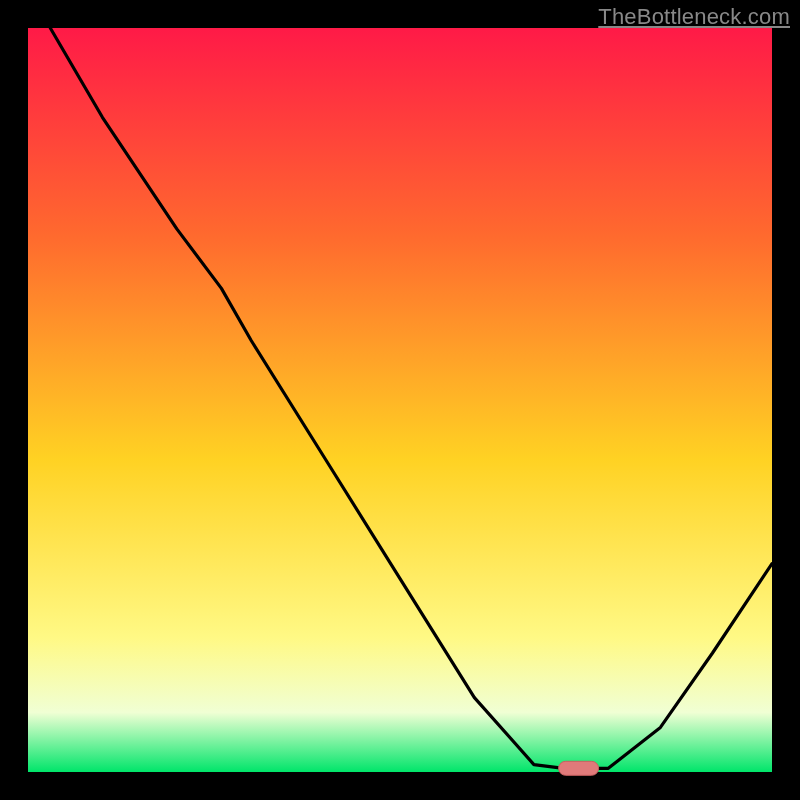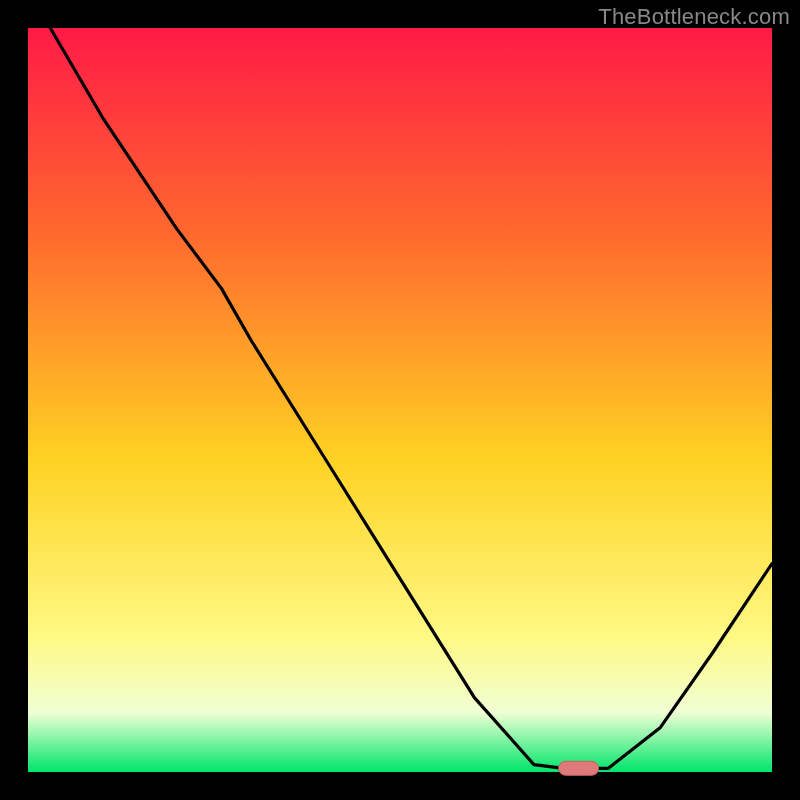--- a/index.html
+++ b/index.html
@@ -18,20 +18,21 @@
   }
   .watermark {
     position: absolute;
     top: 4px;
     right: 10px;
     color: #888888;
     font-size: 22px;
     font-weight: 500;
     z-index: 10;
     letter-spacing: 0.2px;
+    text-decoration: underline;
   }
   svg.chart {
     display: block;
   }
 </style>
 </head>
 <body>
 
 <div class="chart-container">
 

